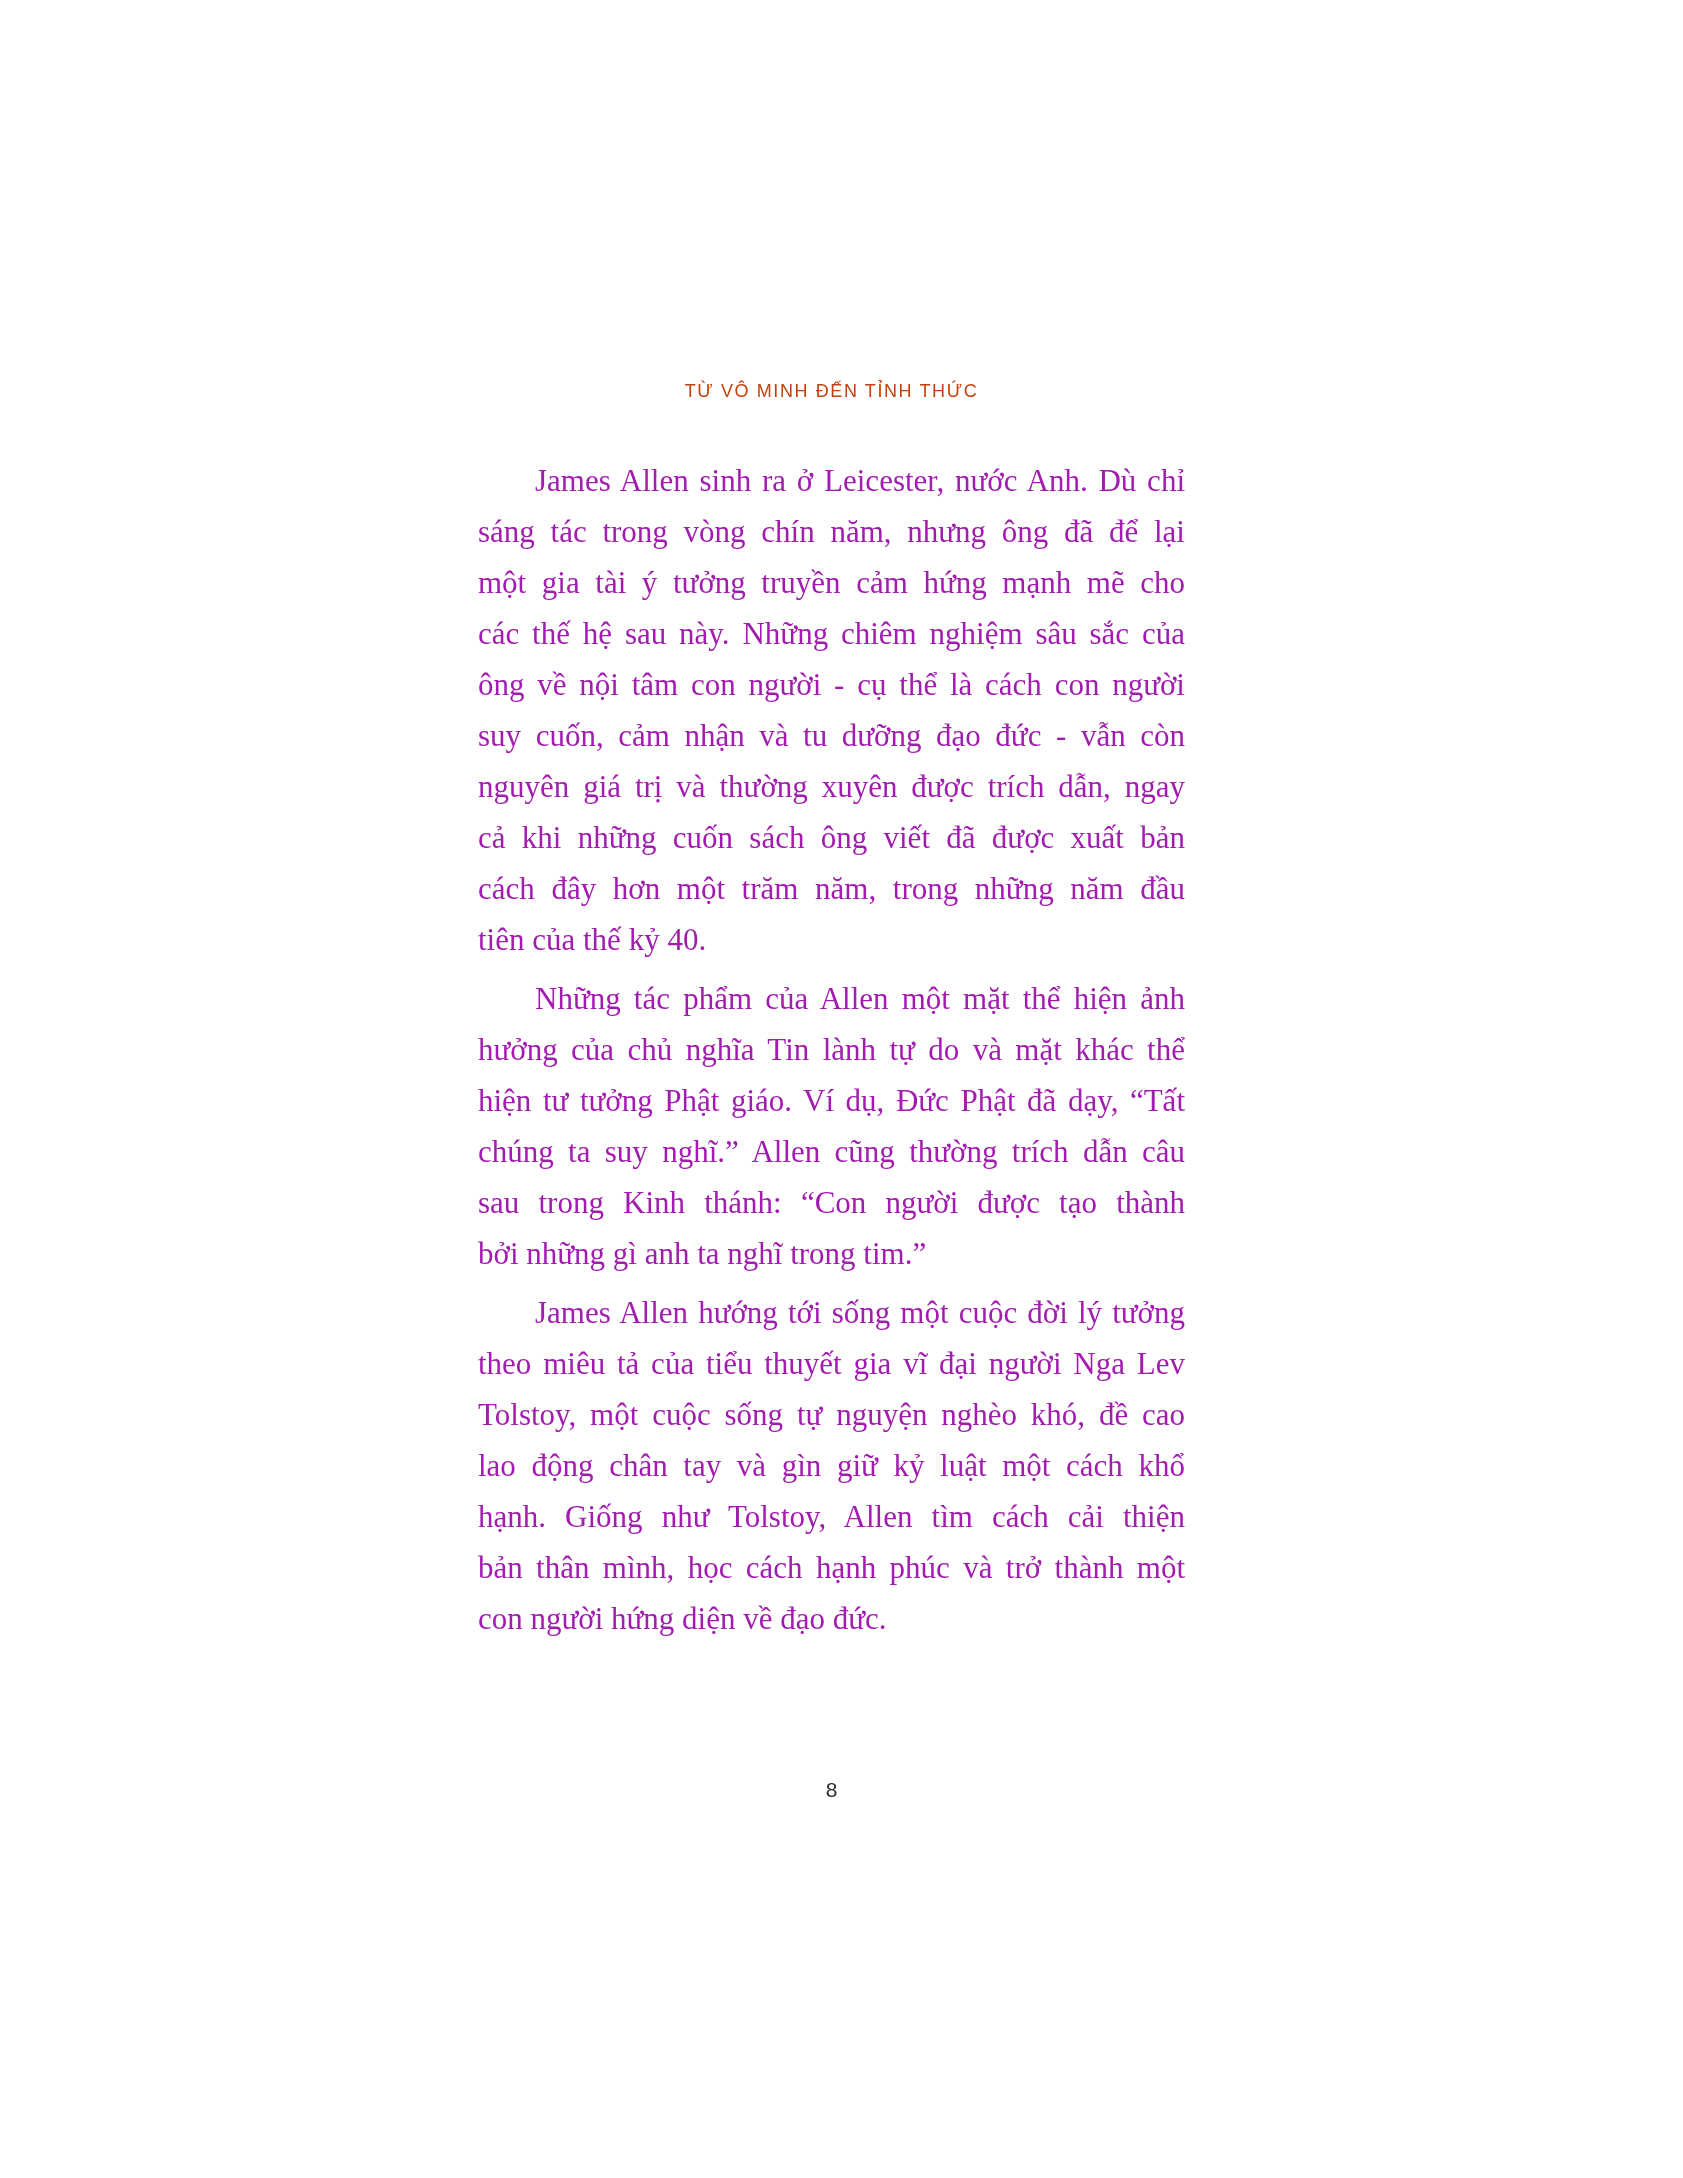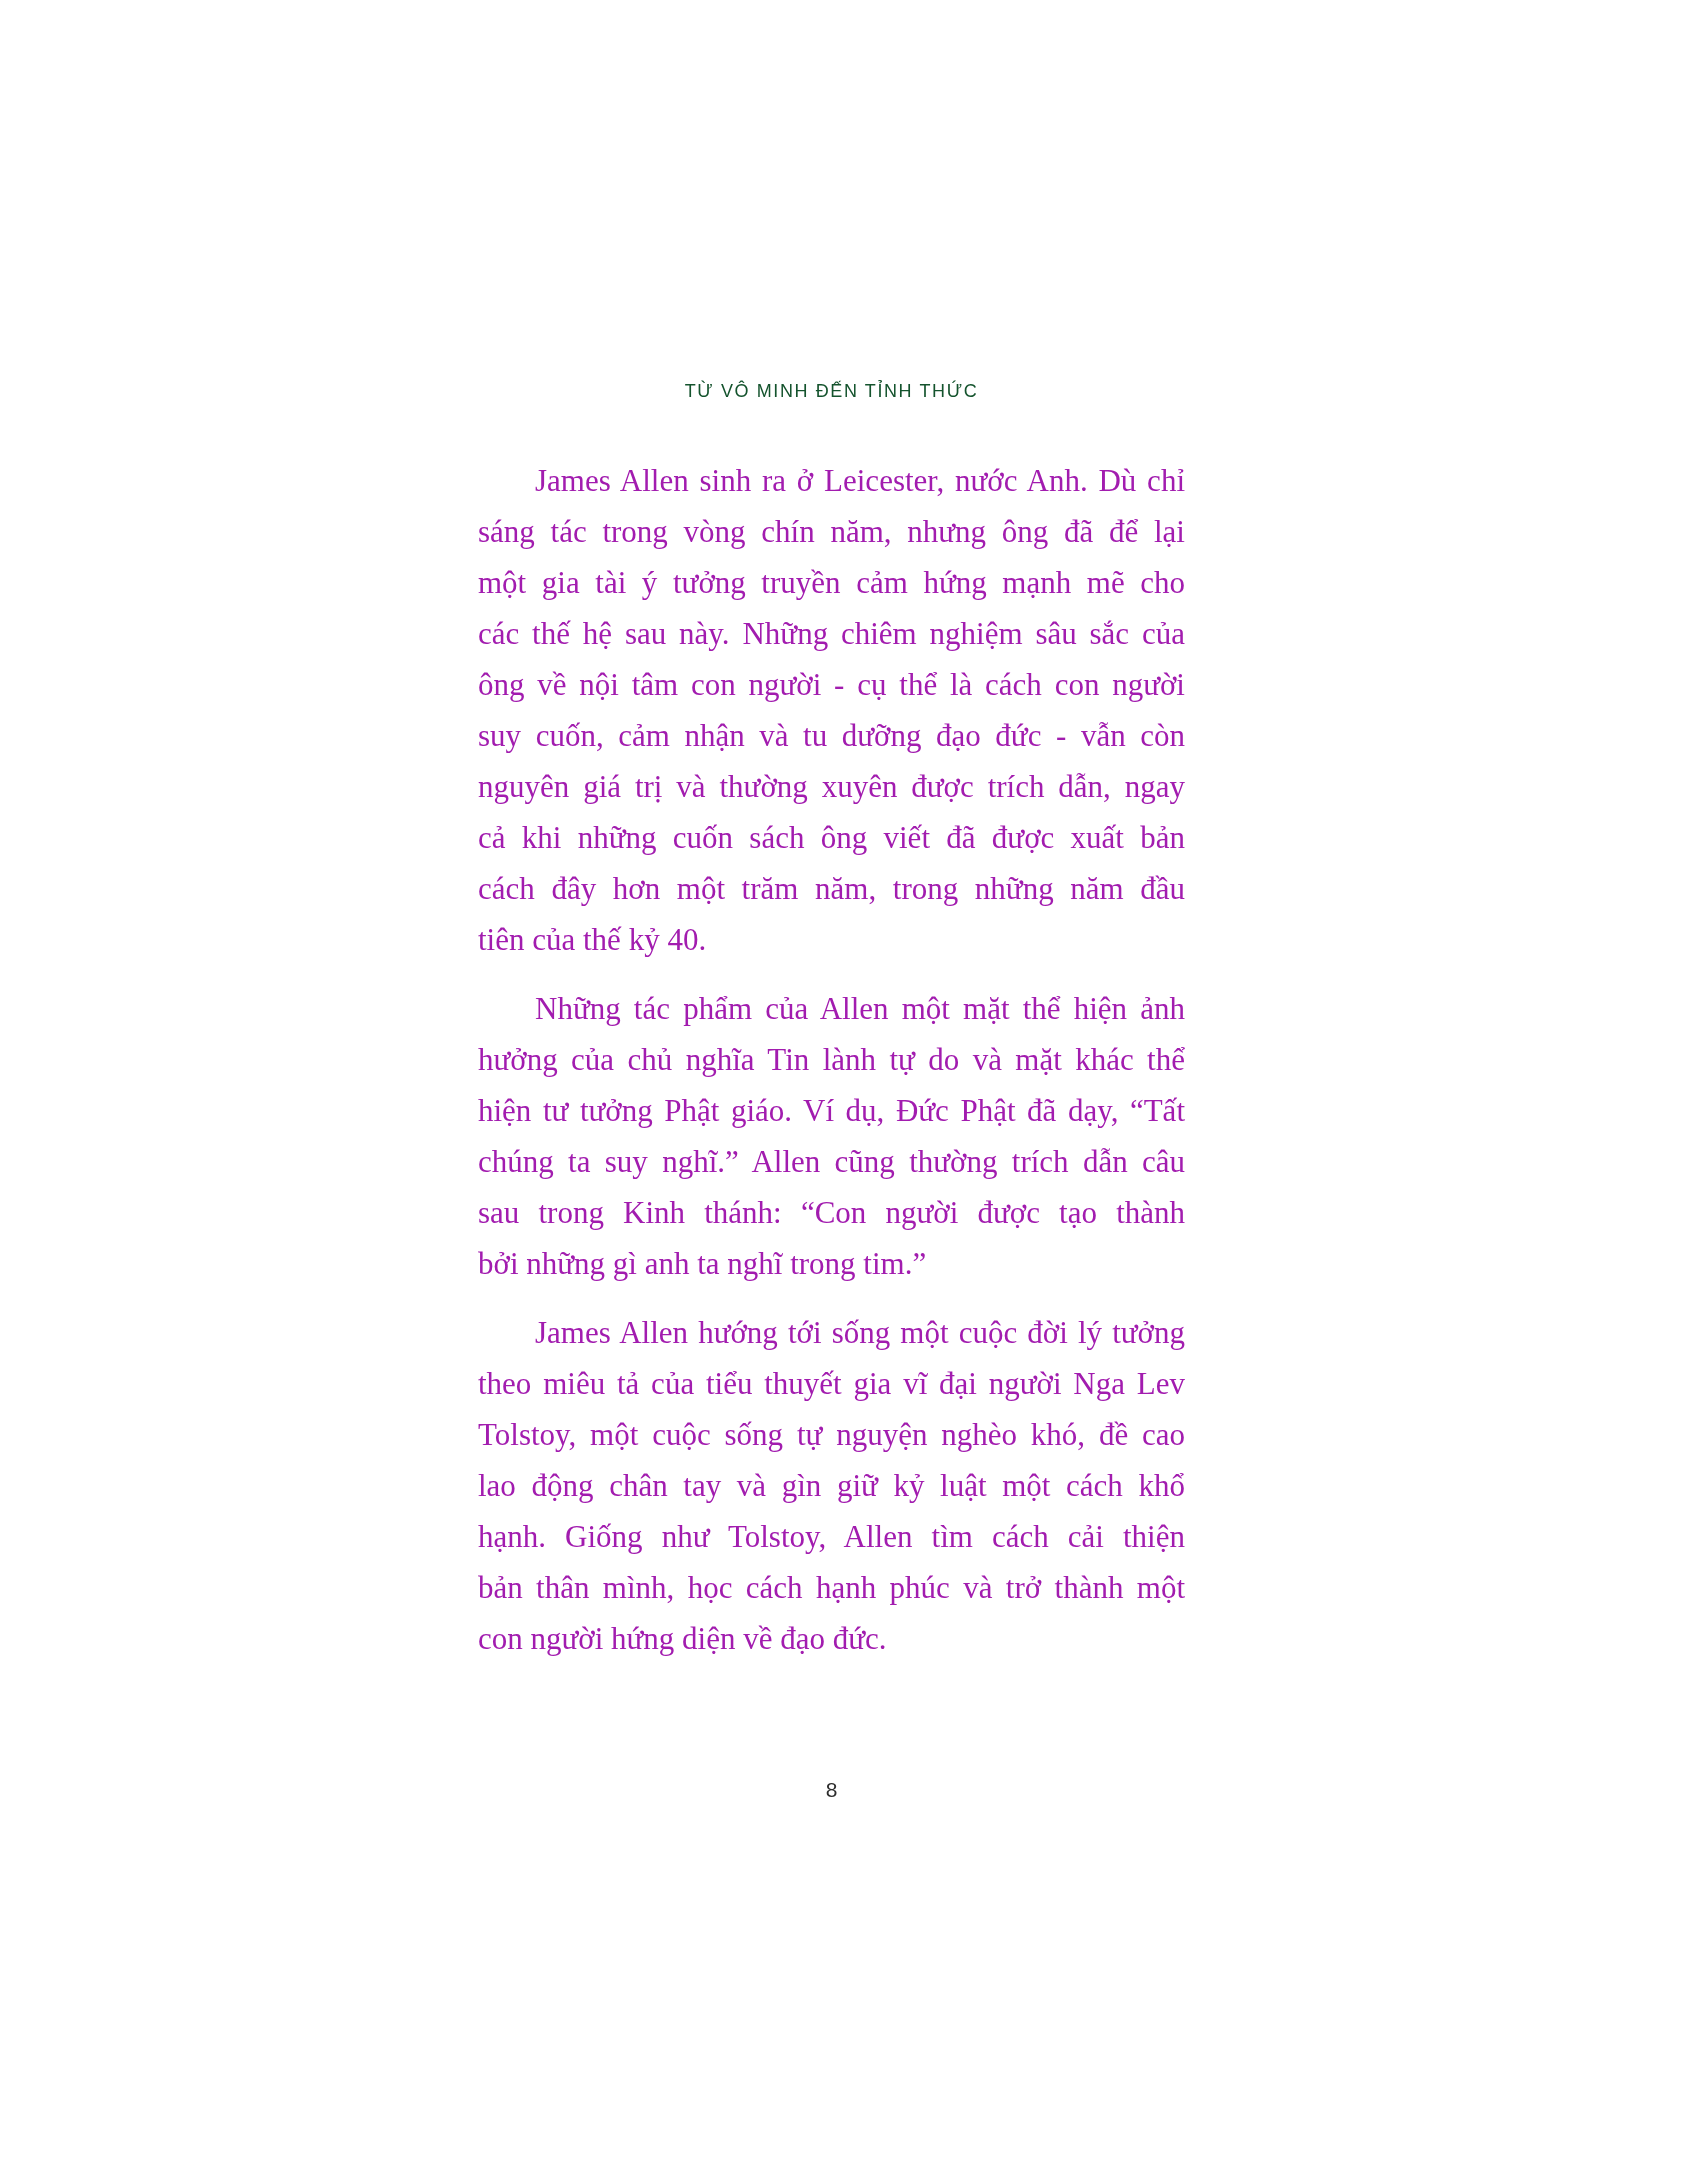--- a/index.html
+++ b/index.html
@@ -18,35 +18,35 @@
   .running-header {
     position: absolute;
     left: 478px;
     width: 707px;
     top: 381px;
     text-align: center;
     font-family: "Liberation Sans", sans-serif;
     font-size: 18px;
     font-weight: 400;
     letter-spacing: 1.6px;
-    color: #14532d;
+    color: #c2410c;
     white-space: nowrap;
   }
   .body-text {
     position: absolute;
     left: 478px;
     top: 455px;
     width: 707px;
     font-family: "Liberation Serif", serif;
     font-size: 31px;
     line-height: 51px;
     color: #a21caf;
   }
   .para { margin: 0; }
-  .para + .para { margin-top: 18px; }
+  .para + .para { margin-top: 8px; }
   .line {
     text-align: justify;
     text-align-last: justify;
   }
   .line.first {
     text-indent: 57px;
   }
   .line.last {
     text-align-last: left;
   }

